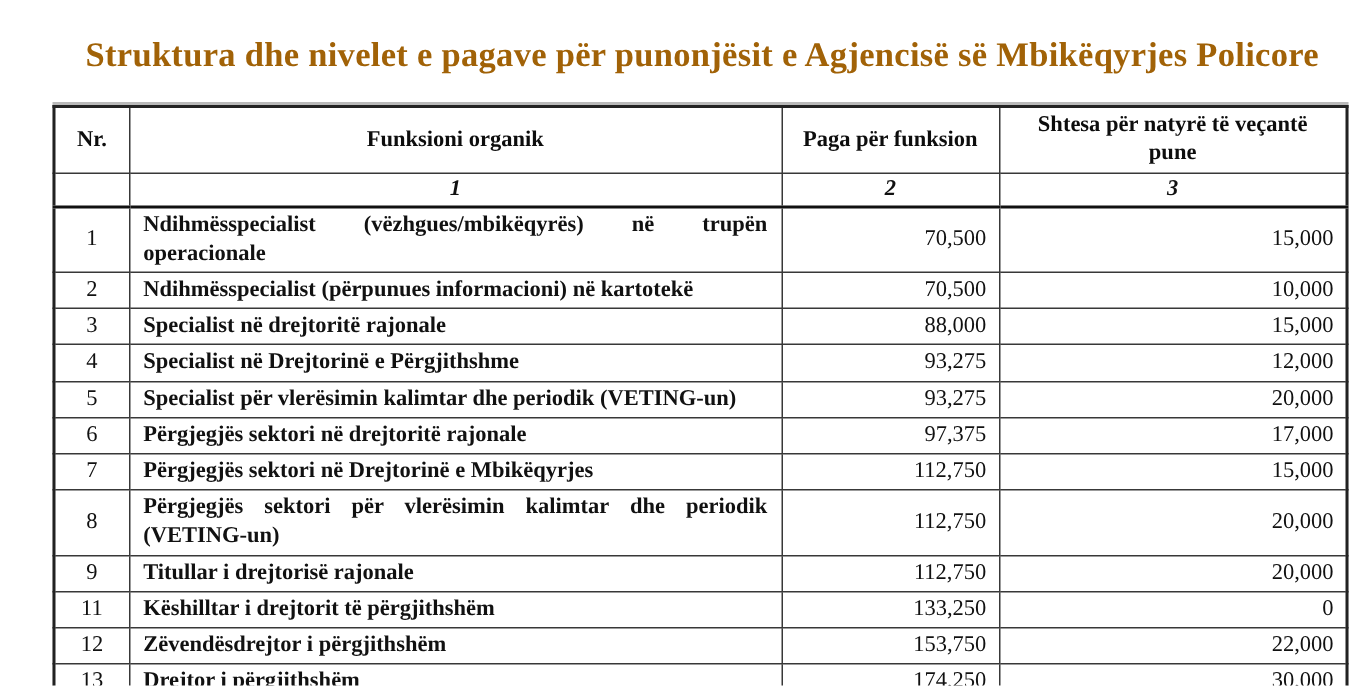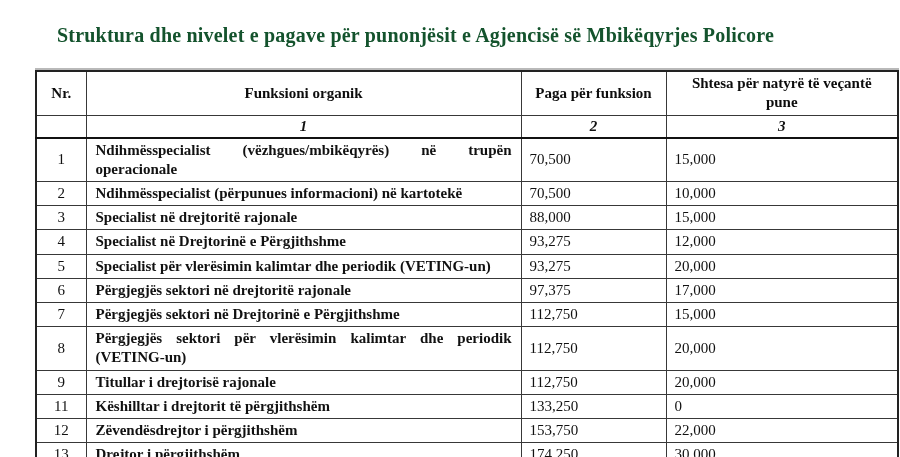--- a/index.html
+++ b/index.html
@@ -15,24 +15,24 @@
   .page {
     position: relative;
     width: 900px;
     height: 457px;
     background: #ffffff;
   }
   .doc-title {
     position: absolute;
     left: 57px;
     top: 24px;
-    font-size: 20px;
+    font-size: 23px;
     font-weight: bold;
     letter-spacing: 0.2px;
-    color: #14532d;
+    color: #a16207;
     white-space: nowrap;
   }
   table.salary-table {
     position: absolute;
     left: 35px;
     top: 70px;
     width: 862px;
     border-collapse: collapse;
     table-layout: fixed;
     background: #ffffff;
@@ -74,21 +74,21 @@
   td.cell-nr {
     text-align: center;
   }
   td.cell-funksion {
     text-align: justify;
     padding: 2px 9px;
     font-weight: bold;
   }
   td.cell-paga,
   td.cell-shtesa {
-    text-align: left;
+    text-align: right;
   }
 </style>
 </head>
 <body>
 
 <div class="page">
 
   <div class="doc-title">Struktura dhe nivelet e pagave për punonjësit e Agjencisë së Mbikëqyrjes Policore</div>
 
   <table class="salary-table">
@@ -150,21 +150,21 @@
 
     <tr class="data-row">
       <td class="cell-nr">6</td>
       <td class="cell-funksion">Përgjegjës sektori në drejtoritë rajonale</td>
       <td class="cell-paga">97,375</td>
       <td class="cell-shtesa">17,000</td>
     </tr>
 
     <tr class="data-row">
       <td class="cell-nr">7</td>
-      <td class="cell-funksion">Përgjegjës sektori në Drejtorinë e Përgjithshme</td>
+      <td class="cell-funksion">Përgjegjës sektori në Drejtorinë e Mbikëqyrjes</td>
       <td class="cell-paga">112,750</td>
       <td class="cell-shtesa">15,000</td>
     </tr>
 
     <tr class="data-row">
       <td class="cell-nr">8</td>
       <td class="cell-funksion">Përgjegjës sektori për vlerësimin kalimtar dhe periodik (VETING-un)</td>
       <td class="cell-paga">112,750</td>
       <td class="cell-shtesa">20,000</td>
     </tr>

